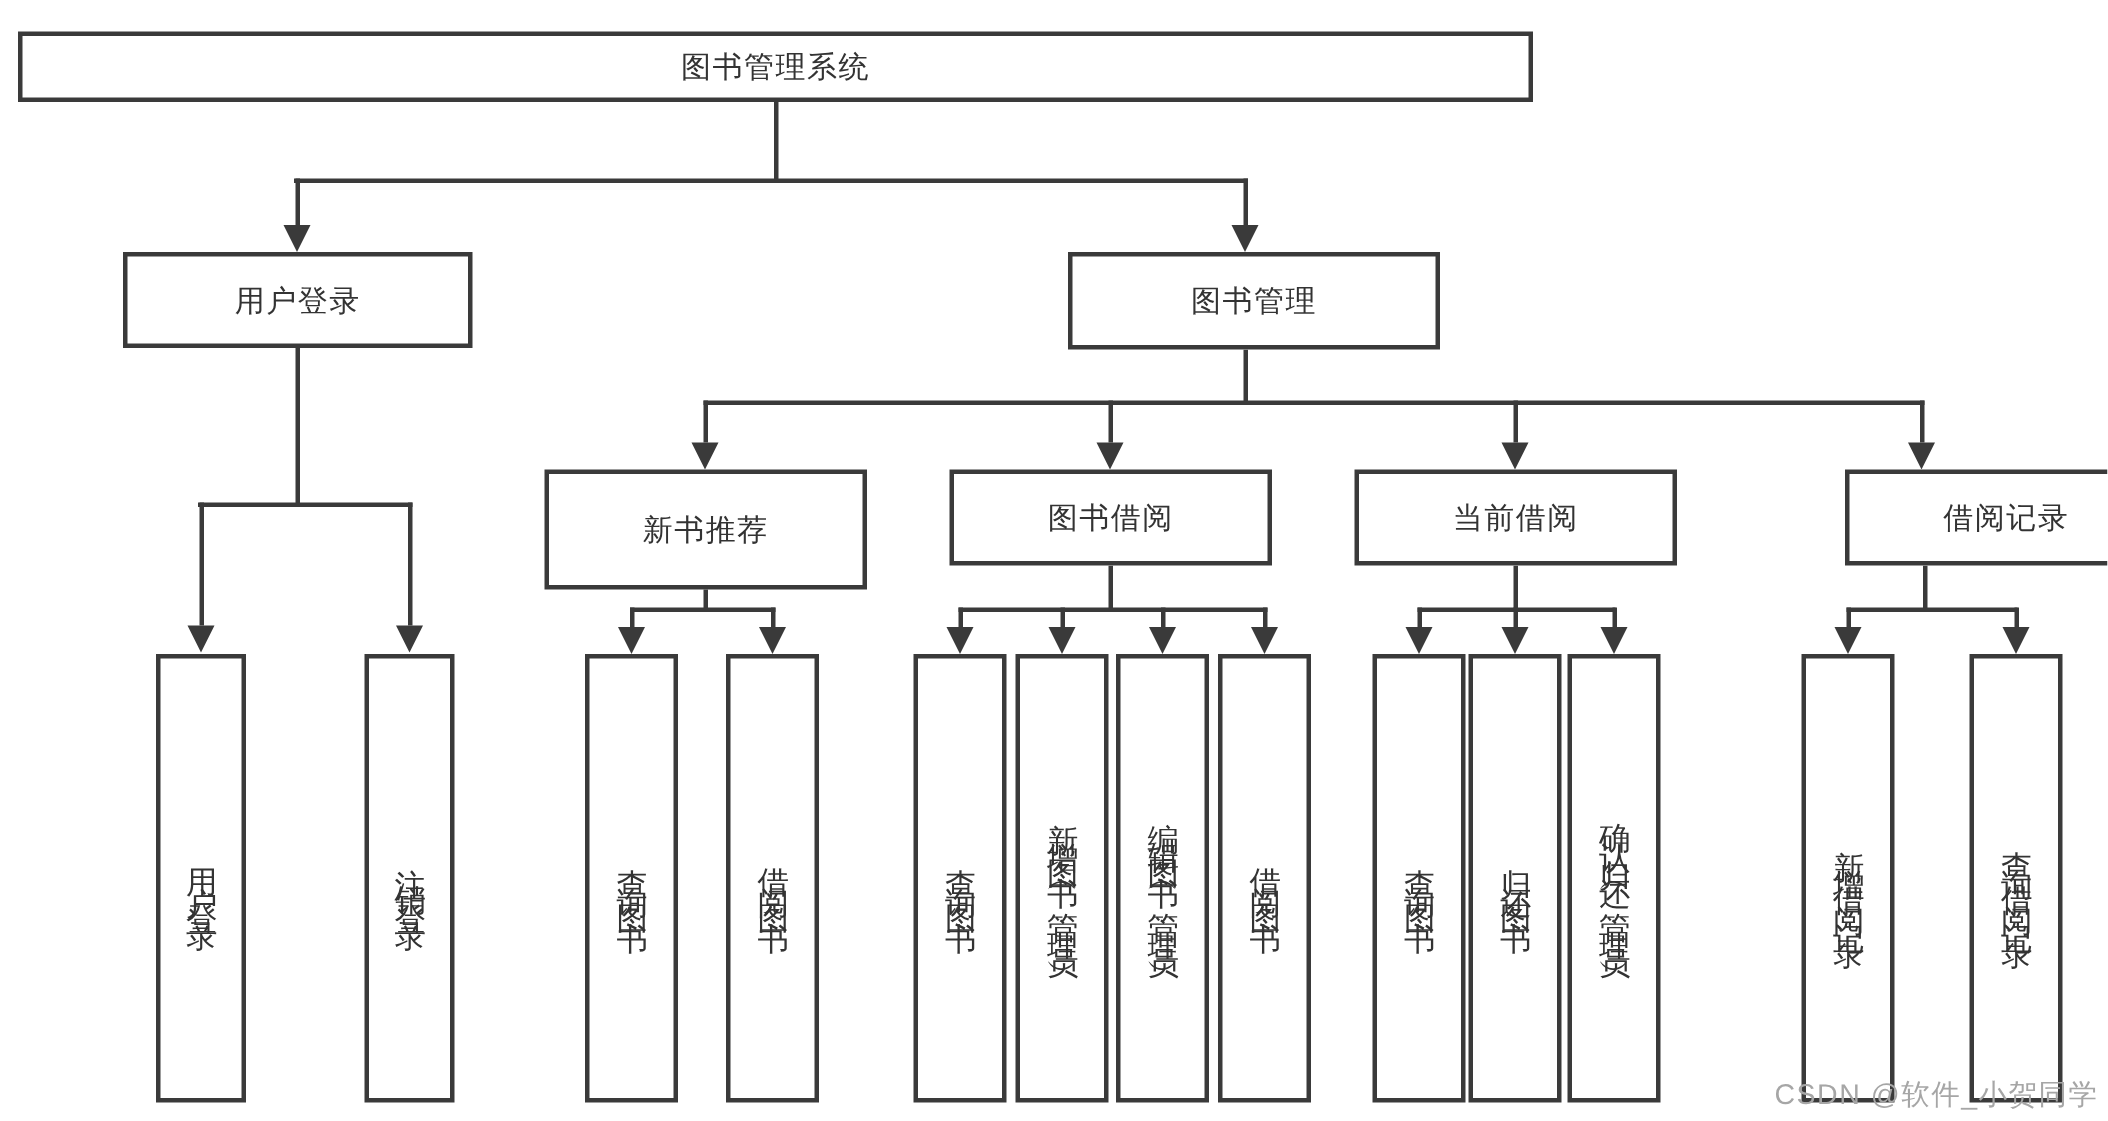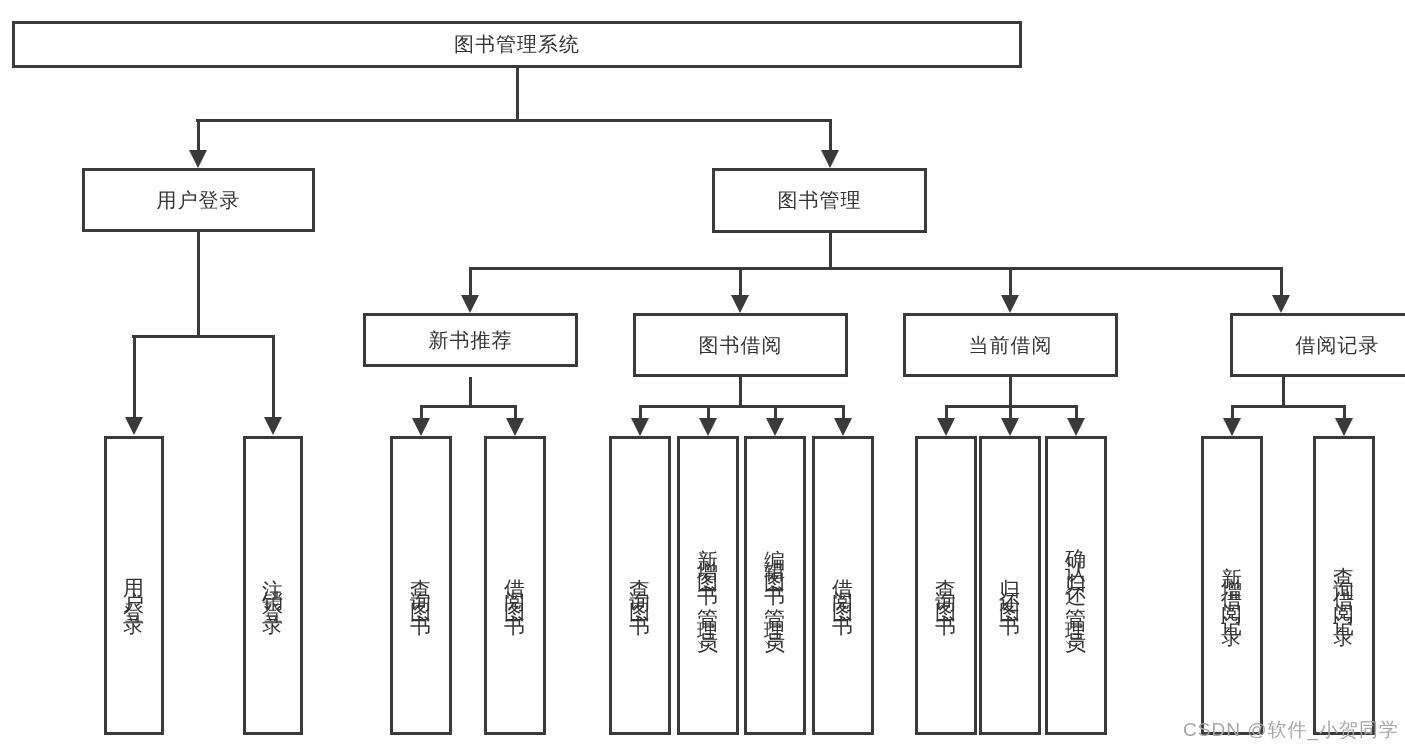--- a/index.html
+++ b/index.html
@@ -61,41 +61,41 @@
   <div class="box" style="left:12px;top:21px;width:1010px;height:47px;">图书管理系统</div>
 
   <div class="vline" style="left:516px;top:68px;height:53px;"></div>
   <div class="hline" style="left:196px;top:119px;width:636px;"></div>
   <div class="vline" style="left:197px;top:119px;height:32px;"></div>
   <div class="arrow-down" style="left:189px;top:150px;"></div>
   <div class="vline" style="left:829px;top:119px;height:32px;"></div>
   <div class="arrow-down" style="left:821px;top:150px;"></div>
 
   <div class="box" style="left:82px;top:168px;width:233px;height:64px;">用户登录</div>
-  <div class="box" style="left:712px;top:168px;width:215px;height:65px;">图书管理</div>
+  <div class="box" style="left:712px;top:168px;width:248px;height:65px;">图书管理</div>
 
   <div class="vline" style="left:197px;top:232px;height:105px;"></div>
   <div class="hline" style="left:132px;top:335px;width:143px;"></div>
   <div class="vline" style="left:133px;top:335px;height:82px;"></div>
   <div class="arrow-down" style="left:125px;top:417px;"></div>
   <div class="vline" style="left:272px;top:335px;height:82px;"></div>
   <div class="arrow-down" style="left:264px;top:417px;"></div>
 
   <div class="vline" style="left:829px;top:233px;height:36px;"></div>
   <div class="hline" style="left:469px;top:267px;width:814px;"></div>
   <div class="vline" style="left:469px;top:267px;height:28px;"></div>
   <div class="arrow-down" style="left:461px;top:295px;"></div>
   <div class="vline" style="left:739px;top:267px;height:28px;"></div>
   <div class="arrow-down" style="left:731px;top:295px;"></div>
   <div class="vline" style="left:1009px;top:267px;height:28px;"></div>
   <div class="arrow-down" style="left:1001px;top:295px;"></div>
   <div class="vline" style="left:1280px;top:267px;height:28px;"></div>
   <div class="arrow-down" style="left:1272px;top:295px;"></div>
 
-  <div class="box" style="left:363px;top:313px;width:215px;height:54px;font-family:Liberation Mono, monospace;">新书推荐</div>
+  <div class="box" style="left:363px;top:313px;width:215px;height:80px;font-family:Liberation Mono, monospace;">新书推荐</div>
   <div class="box" style="left:633px;top:313px;width:215px;height:64px;">图书借阅</div>
   <div class="box" style="left:903px;top:313px;width:215px;height:64px;">当前借阅</div>
   <div class="box" style="left:1230px;top:313px;width:215px;height:64px;">借阅记录</div>
 
   <div class="vline" style="left:469px;top:377px;height:31px;"></div>
   <div class="vline" style="left:739px;top:377px;height:31px;"></div>
   <div class="vline" style="left:1009px;top:377px;height:31px;"></div>
   <div class="vline" style="left:1282px;top:377px;height:31px;"></div>
 
   <div class="hline" style="left:420px;top:405px;width:97px;"></div>

